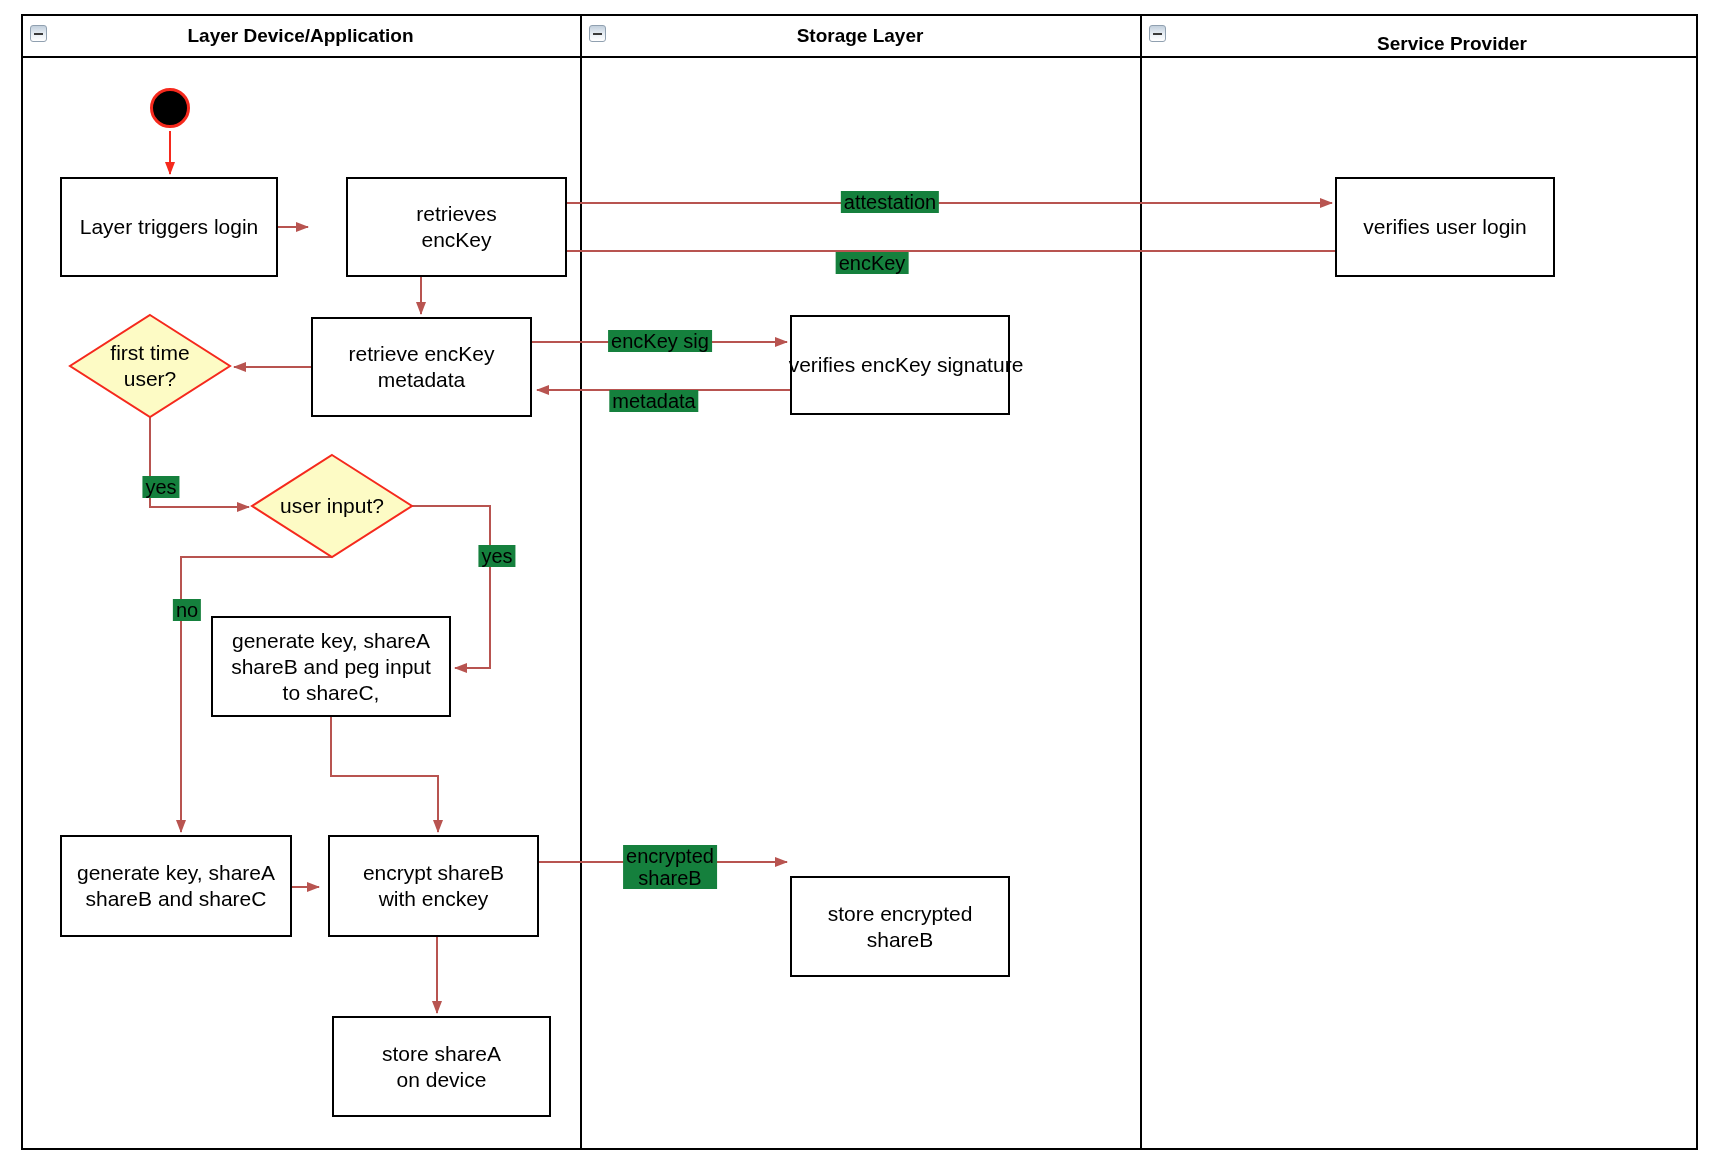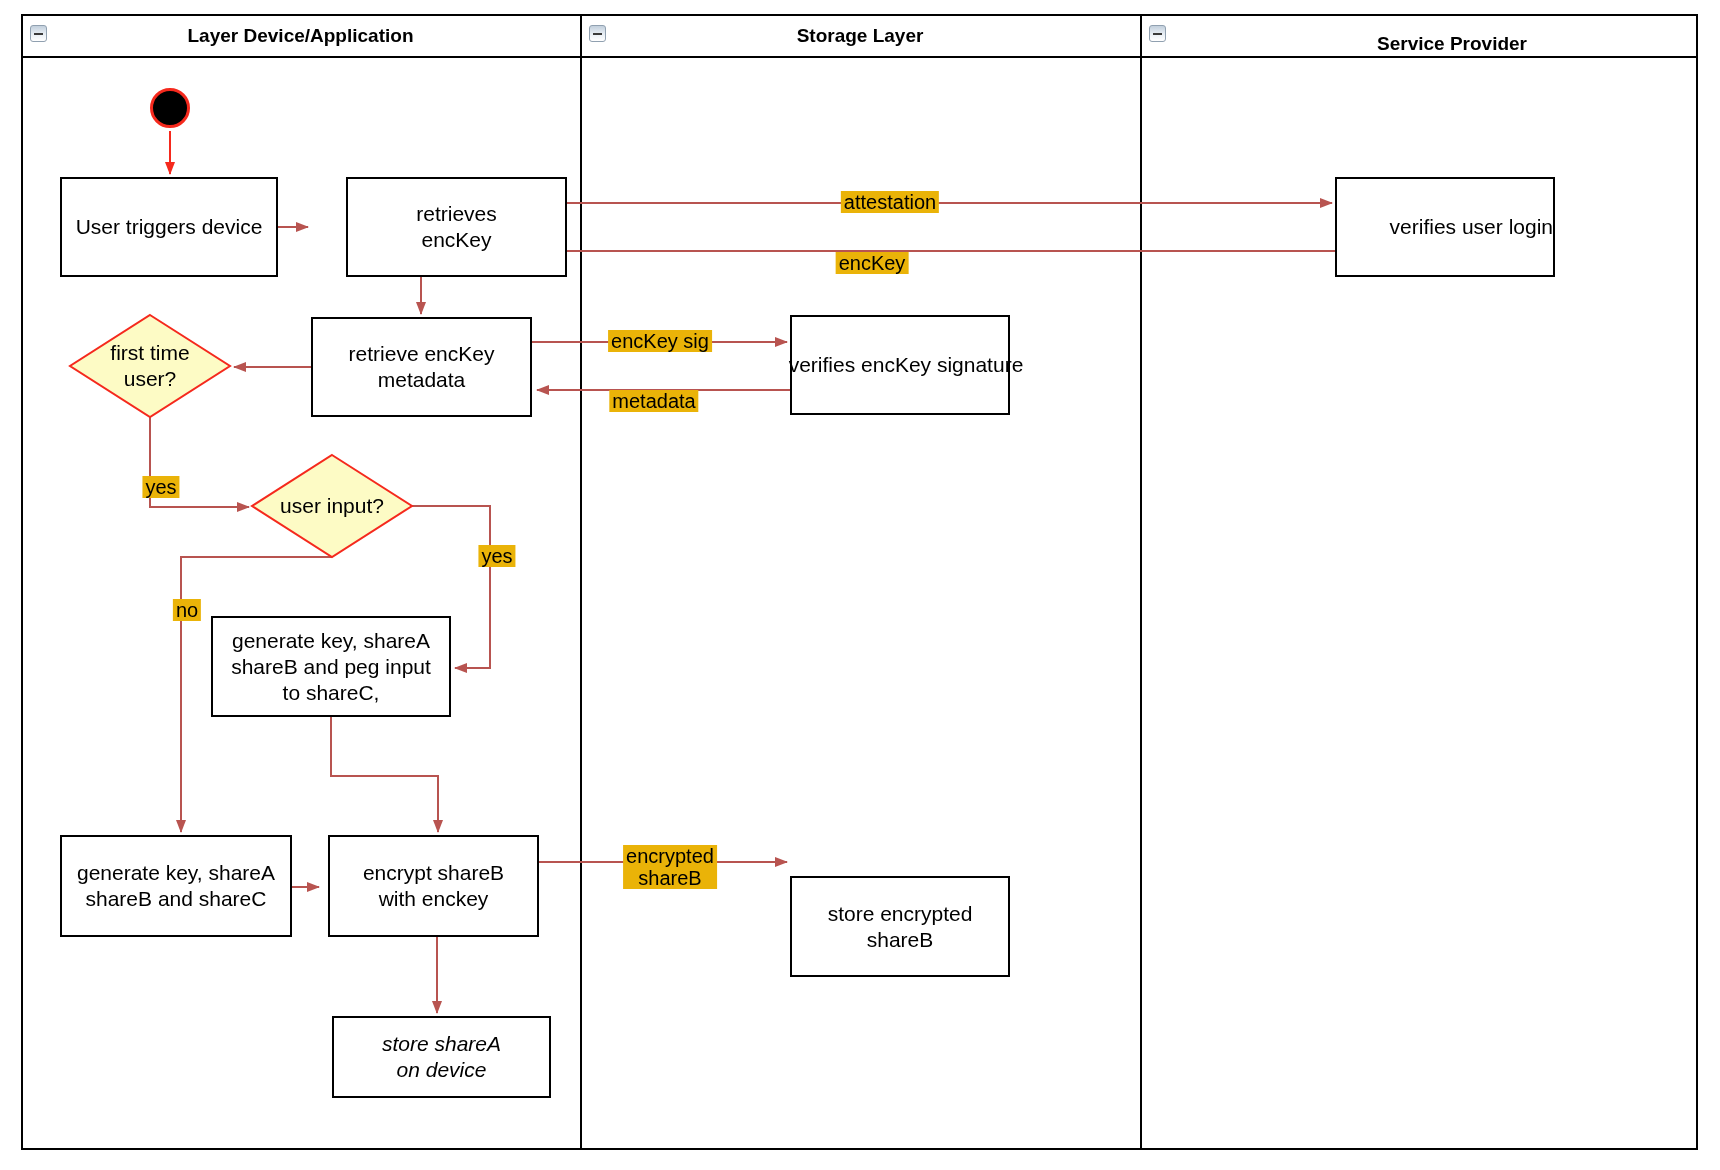--- a/index.html
+++ b/index.html
@@ -28,21 +28,21 @@
   
   .node{position:absolute;box-sizing:border-box;border:2px solid #000;background:#fff;
         display:flex;align-items:center;justify-content:center;z-index:3;}
   .node-label{white-space:pre-line;text-align:center;font-size:21px;line-height:26px;}
   .nowrap .node-label{white-space:nowrap;}
   .diamond-label{position:absolute;display:flex;align-items:center;justify-content:center;
         z-index:4;background:transparent;border:none;}
   .start-node{position:absolute;left:150px;top:88px;width:40px;height:40px;border-radius:50%;
         background:#000;border:3px solid var(--accent-red);box-sizing:border-box;z-index:3;}
   
-  .edge-label{position:absolute;transform:translate(-50%,-50%);background:#eab308;
+  .edge-label{position:absolute;transform:translate(-50%,-50%);background:#15803d;
         padding:0 3px;font-size:20px;line-height:22px;white-space:pre-line;
         text-align:center;z-index:4;}
 </style>
 </head>
 <body>
 
 <div id="stage">
 
   <div class="pool"></div>
   <div class="header-divider"></div>
@@ -89,54 +89,54 @@
     <line class="edge-dark" x1="533" y1="862" x2="787" y2="862" marker-end="url(#ah-dark)"></line>
     <line class="edge-dark" x1="437" y1="937" x2="437" y2="1013" marker-end="url(#ah-dark)"></line>
 
     <polygon class="diamond" points="150,315 230,366 150,417 70,366"></polygon>
     <polygon class="diamond" points="332,455 412,506 332,557 252,506"></polygon>
   </svg>
 
   <div class="start-node"></div>
 
   <div class="node" style="left:60px;top:177px;width:218px;height:100px;">
-    <span class="node-label">User triggers device</span>
+    <span class="node-label">Layer triggers login</span>
   </div>
   <div class="node" style="left:311px;top:177px;width:221px;height:100px;margin-left:35px;">
     <span class="node-label">retrieves
 encKey</span>
   </div>
   <div class="node" style="left:311px;top:317px;width:221px;height:100px;">
     <span class="node-label">retrieve encKey
 metadata</span>
   </div>
   <div class="node nowrap" style="left:790px;top:315px;width:220px;height:100px;padding-left:12px;">
     <span class="node-label">verifies encKey signature</span>
   </div>
-  <div class="node" style="left:1335px;top:177px;width:220px;height:100px;justify-content:flex-end;">
+  <div class="node" style="left:1335px;top:177px;width:220px;height:100px;">
     <span class="node-label">verifies user login</span>
   </div>
   <div class="node" style="left:211px;top:616px;width:240px;height:101px;">
     <span class="node-label">generate key, shareA
 shareB and peg input
 to shareC,</span>
   </div>
   <div class="node" style="left:60px;top:835px;width:232px;height:102px;">
     <span class="node-label">generate key, shareA
 shareB and shareC</span>
   </div>
   <div class="node" style="left:328px;top:835px;width:211px;height:102px;">
     <span class="node-label">encrypt shareB
 with enckey</span>
   </div>
   <div class="node" style="left:790px;top:876px;width:220px;height:101px;">
     <span class="node-label">store encrypted
 shareB</span>
   </div>
-  <div class="node" style="left:332px;top:1016px;width:219px;height:82px;font-style:italic;">
+  <div class="node" style="left:332px;top:1016px;width:219px;height:101px;">
     <span class="node-label">store shareA
 on device</span>
   </div>
 
   <div class="diamond-label" style="left:252px;top:455px;width:160px;height:102px;">
     <span class="node-label">user input?</span>
   </div>
   <div class="diamond-label" style="left:70px;top:315px;width:160px;height:102px;">
     <span class="node-label">first time
 user?</span>

